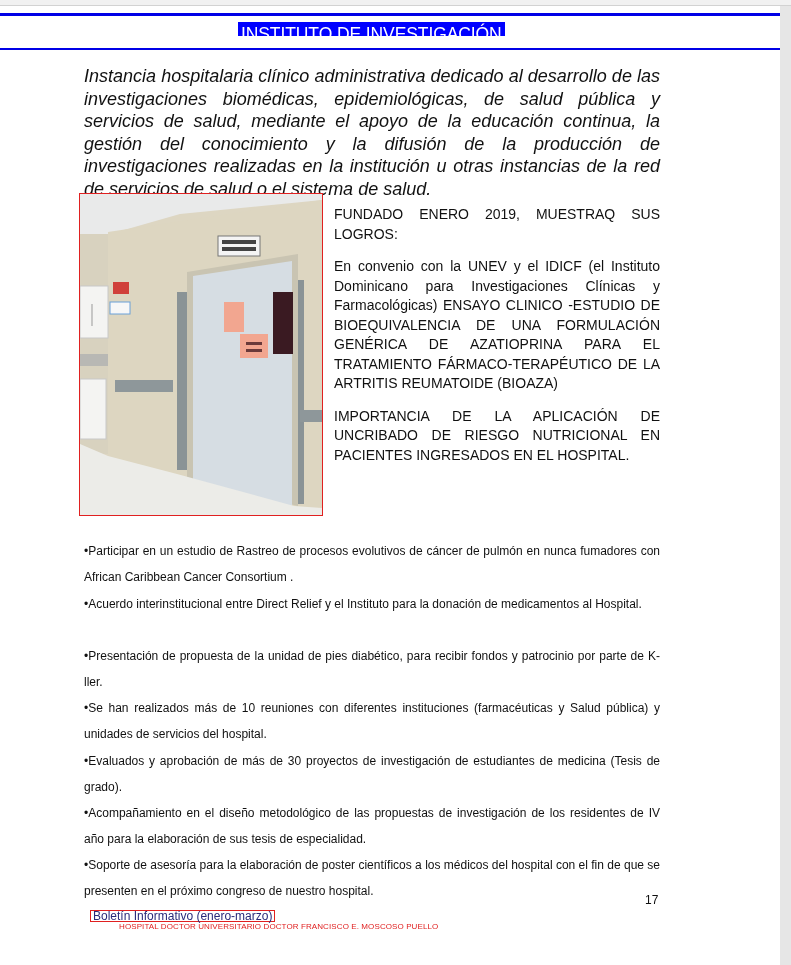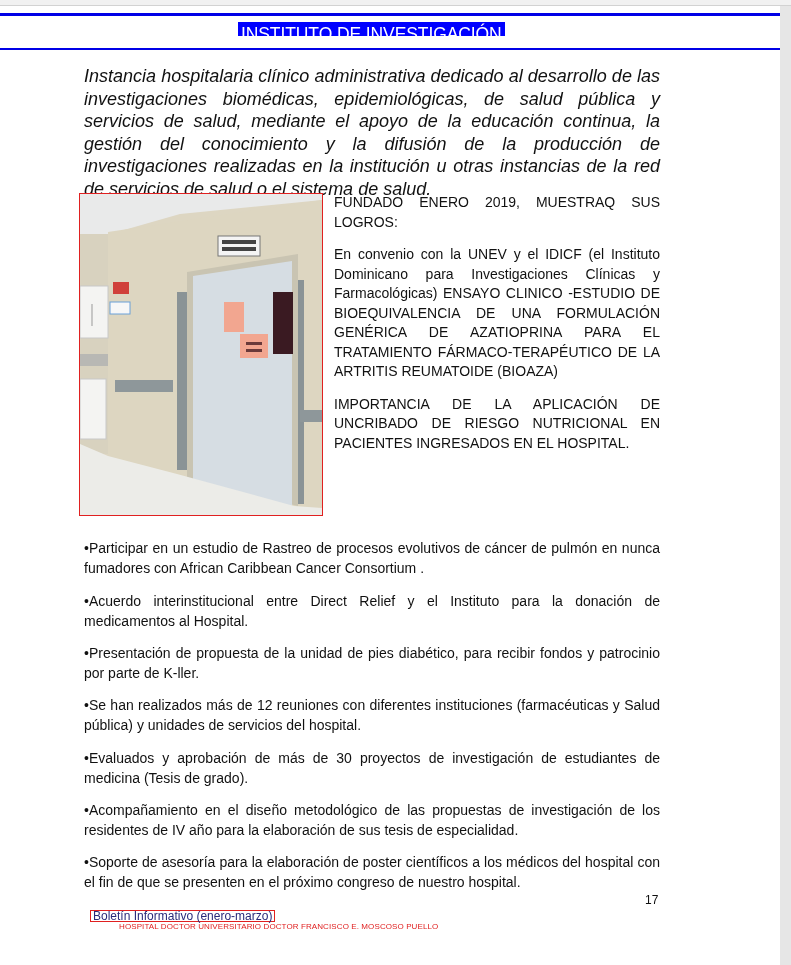--- a/index.html
+++ b/index.html
@@ -9,22 +9,22 @@
   .scrollbar { position:absolute; left:780px; top:6px; width:11px; height:959px; background:#e6e6e6; }
   .rule { position:absolute; left:0; width:780px; height:3px; background:#0000e6; }
   .rule.top { top:13px; }
   .rule.bottom { top:48px; height:2px; }
   .title { position:absolute; top:22px; left:238px; height:14px; background:#0000ff; color:#fff;
            font-size:17.5px; line-height:24px; padding:0 3px; letter-spacing:-0.1px; white-space:nowrap; }
   .intro { position:absolute; left:84px; top:65px; width:576px; font-style:italic; font-size:18px;
            line-height:22.5px; text-align:justify; color:#111; }
   .photo { position:absolute; left:79px; top:193px; width:242px; height:321px; border:1px solid #e02020; overflow:hidden; background:#ddd6c2; }
   .right-col { position:absolute; left:334px; top:193px; width:326px; font-size:14px; line-height:19.5px; text-align:justify; }
-  .right-col p { margin:0 0 13px 0; }
-  .full { position:absolute; left:84px; width:576px; font-size:14px; line-height:20px; text-align:justify; }
+  .right-col p { margin:12px 0 13px 0; }
+  .full { position:absolute; left:84px; width:576px; font-size:12px; line-height:26px; text-align:justify; }
   .full p { margin:0; }
   .page-num { position:absolute; left:645px; top:893px; font-size:12px; }
   .footer-box { position:absolute; left:90px; top:910px; border:1px solid #e02020; border-radius:0; padding:0 2px;
                 font-size:12px; line-height:10px; color:#2a2a7a; }
   .footer-hosp { position:absolute; left:82px; top:922px; font-size:8px; line-height:10px; color:#e02020; letter-spacing:0.1px;padding-left:37px; }
 </style>
 </head>
 <body>
 
 <div class="top-strip"></div>
@@ -89,21 +89,21 @@
 <div class="full" style="top:538px;">
     <p>•Participar en un estudio de Rastreo de procesos evolutivos de cáncer de pulmón en nunca fumadores con African Caribbean Cancer Consortium .</p>
   </div>
 <div class="full" style="top:591px;">
     <p> •Acuerdo interinstitucional entre Direct Relief y el Instituto para la donación de medicamentos al Hospital.</p>
   </div>
 <div class="full" style="top:643px;">
     <p>•Presentación de propuesta de la unidad de pies diabético, para recibir fondos y patrocinio por parte de K-ller.</p>
   </div>
 <div class="full" style="top:695px;">
-    <p>•Se han realizados más de 12 reuniones con diferentes instituciones (farmacéuticas y Salud pública) y unidades de servicios del hospital.</p>
+    <p>•Se han realizados más de 10 reuniones con diferentes instituciones (farmacéuticas y Salud pública) y unidades de servicios del hospital.</p>
   </div>
 <div class="full" style="top:748px;">
     <p>•Evaluados y aprobación de más de 30 proyectos de investigación de estudiantes de medicina (Tesis de grado).</p>
   </div>
 <div class="full" style="top:800px;">
     <p>•Acompañamiento en el diseño metodológico de las propuestas de investigación de los residentes de IV año para la elaboración de sus tesis de especialidad.</p>
   </div>
 <div class="full" style="top:852px;">
     <p>•Soporte de asesoría para la elaboración de poster científicos a los médicos del hospital con el fin de que se presenten en el próximo congreso de nuestro hospital.</p>
   </div>

